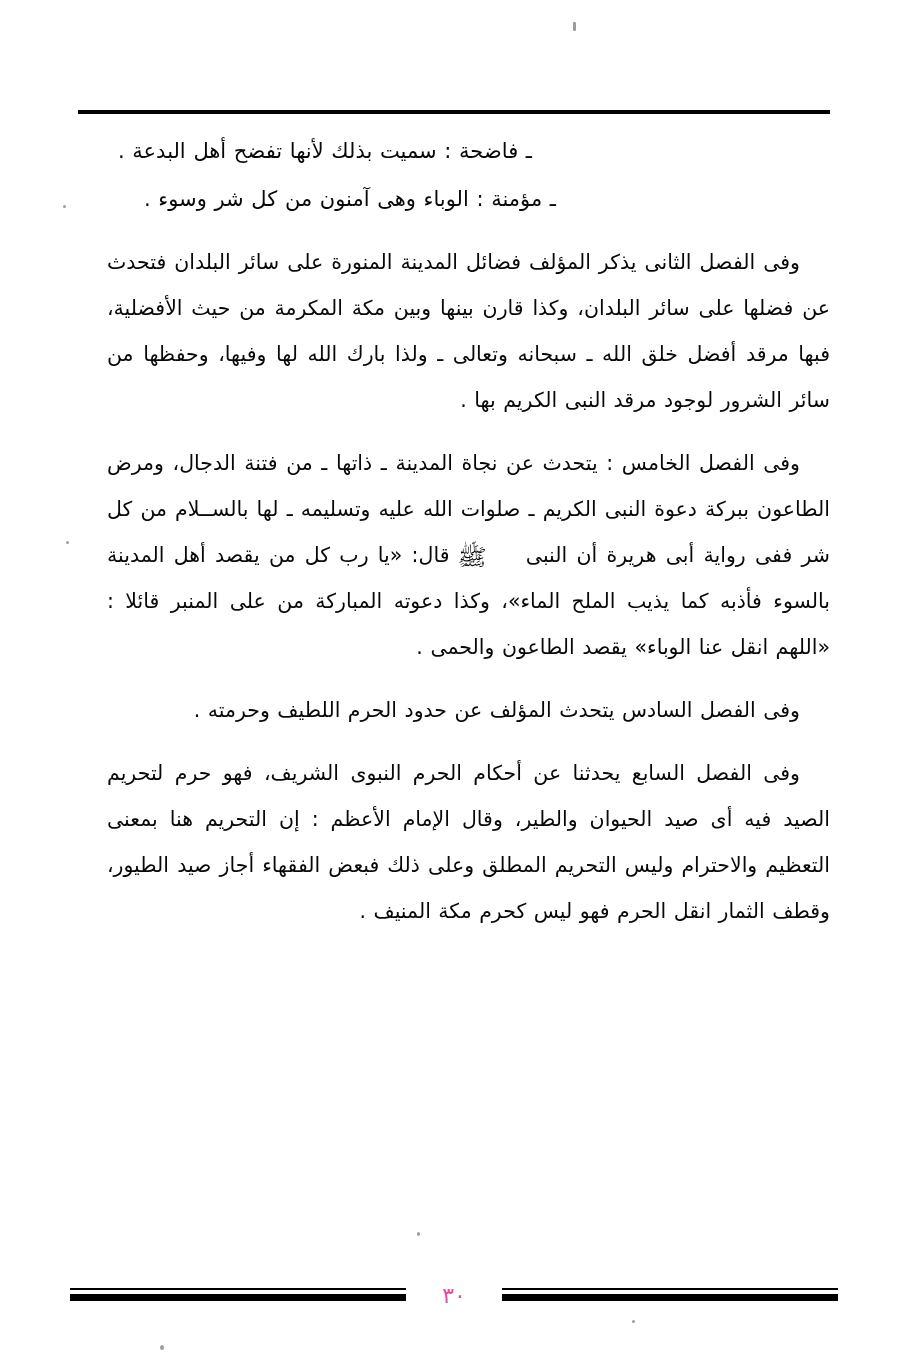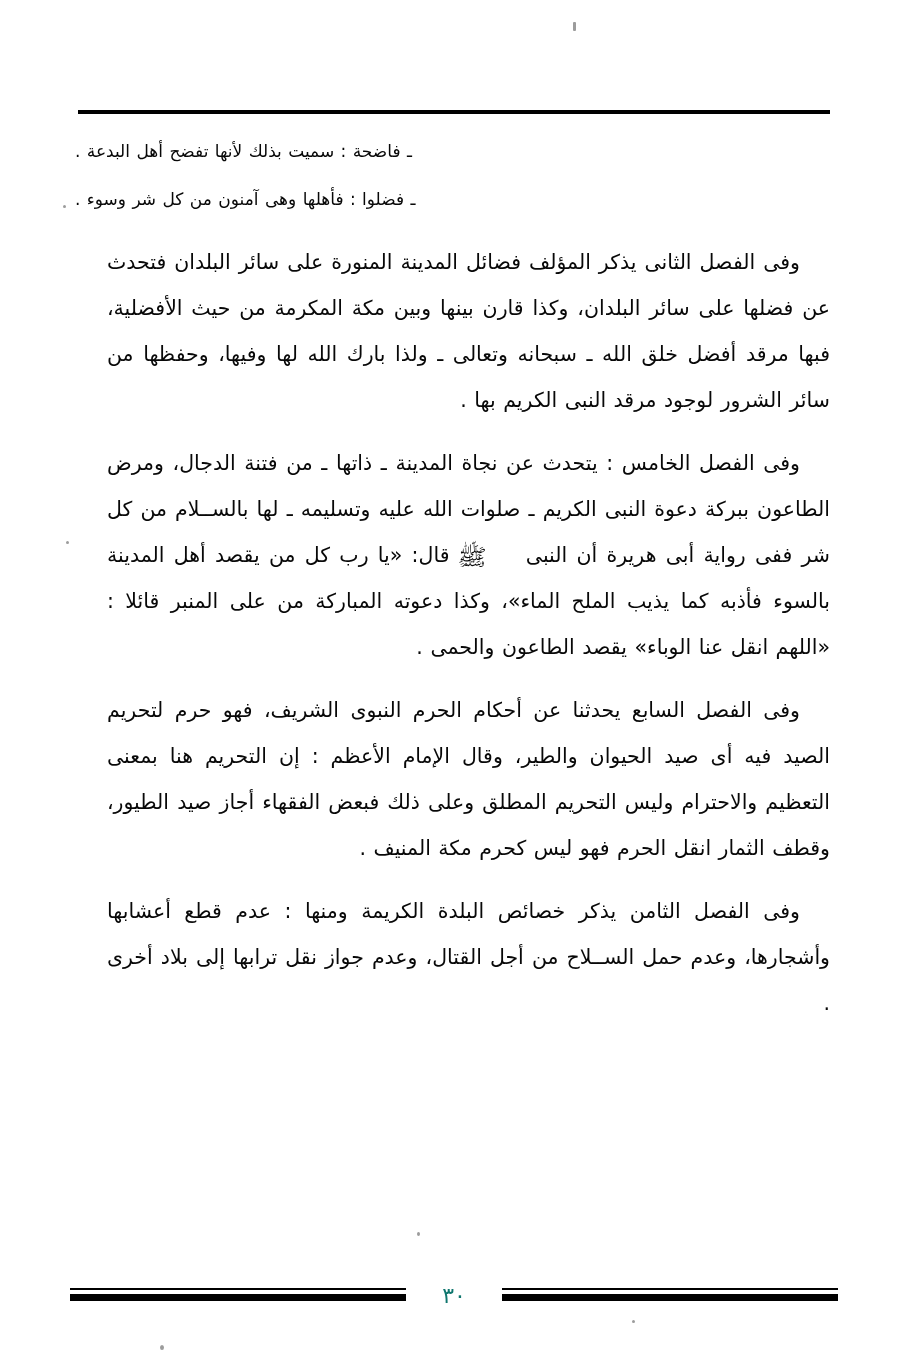--- a/index.html
+++ b/index.html
@@ -67,23 +67,23 @@
     word-spacing: 1px;
     letter-spacing: 0px;
     -webkit-font-smoothing: none;
   }
 
   
   p.deflist {
     margin: 0 0 2px 0;
     padding-left: 0;
     padding-right: 255px;
-    font-size: 17px;
+    font-size: 21px;
     line-height: 46px;
-    text-align: left;
+    text-align: center;
   }
   p.deflist.second {
     padding-right: 205px;
   }
 
   p.block {
     text-indent: 30px;
     margin-left: 32px;
   }
 
@@ -122,21 +122,21 @@
   }
   .footer-rule-group .rule-thin { height: 2px; }
   .footer-rule-group .rule-thick { height: 7px; }
 
   .page-number {
     flex: 0 0 auto;
     width: 96px;
     text-align: center;
     font-family: "DejaVu Sans", "Liberation Sans", sans-serif;
     font-size: 22px;
-    color: #0f766e;
+    color: #ec4899;
     line-height: 22px;
     padding-top: 0px;
     letter-spacing: 2px;
   }
 
   
   .speck {
     position: absolute;
     background: #4a4a4a;
     border-radius: 50%;
@@ -149,31 +149,31 @@
 <div class="page">
 
   <div class="header-rule-zone">
     <div class="rule-thick"></div>
   </div>
 
   <div class="content">
 
     <p class="para deflist">ـ فاضحة : سميت بذلك لأنها تفضح أهل البدعة .</p>
 
-    <p class="para deflist second">ـ فضلوا : فأهلها وهى آمنون من كل شر وسوء .</p>
+    <p class="para deflist second">ـ مؤمنة : الوباء وهى آمنون من كل شر وسوء .</p>
 
     <p class="para block spaced-top">وفى الفصل الثانى يذكر المؤلف فضائل المدينة المنورة على سائر البلدان فتحدث عن فضلها على سائر البلدان، وكذا قارن بينها وبين مكة المكرمة من حيث الأفضلية، فبها مرقد أفضل خلق الله ـ سبحانه وتعالى ـ ولذا بارك الله لها وفيها، وحفظها من سائر الشرور لوجود مرقد النبى الكريم بها .</p>
 
 
     <p class="para block spaced-top"><span>وفى الفصل الخامس : يتحدث عن نجاة المدينة ـ ذاتها ـ من فتنة الدجال، ومرض الطاعون ببركة دعوة النبى الكريم ـ صلوات الله عليه وتسليمه ـ لها بالســلام من كل شر ففى رواية أبى هريرة أن النبى </span><span class="salla">ﷺ</span><span> قال: «يا رب كل من يقصد أهل المدينة بالسوء فأذبه كما يذيب الملح الماء»، وكذا دعوته المباركة من على المنبر قائلا : «اللهم انقل عنا الوباء» يقصد الطاعون والحمى .</span></p>
 
+    <p class="para block spaced-top">وفى الفصل السادس يتحدث المؤلف عن حدود الحرم اللطيف وحرمته .</p>
 
     <p class="para block spaced-top">وفى الفصل السابع يحدثنا عن أحكام الحرم النبوى الشريف، فهو حرم لتحريم الصيد فيه أى صيد الحيوان والطير، وقال الإمام الأعظم : إن التحريم هنا بمعنى التعظيم والاحترام وليس التحريم المطلق وعلى ذلك فبعض الفقهاء أجاز صيد الطيور، وقطف الثمار انقل الحرم فهو ليس كحرم مكة المنيف .</p>
 
-    <p class="para block spaced-top">وفى الفصل الثامن يذكر خصائص البلدة الكريمة ومنها : عدم قطع أعشابها وأشجارها، وعدم حمل الســلاح من أجل القتال، وعدم جواز نقل ترابها إلى بلاد أخرى .</p>
 
   </div>
 
   <div class="footer">
 
     <div class="footer-rule-group">
       <div class="rule-thin"></div>
       <div class="rule-thick"></div>
     </div>
 

